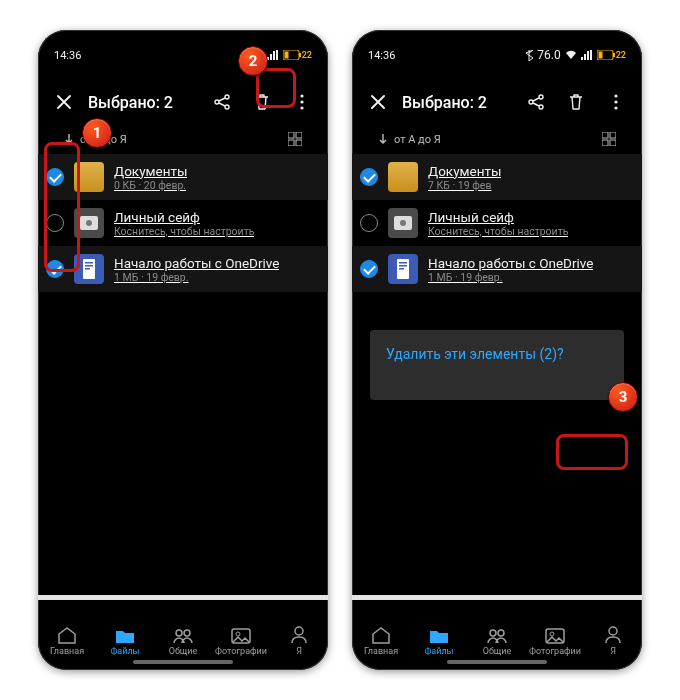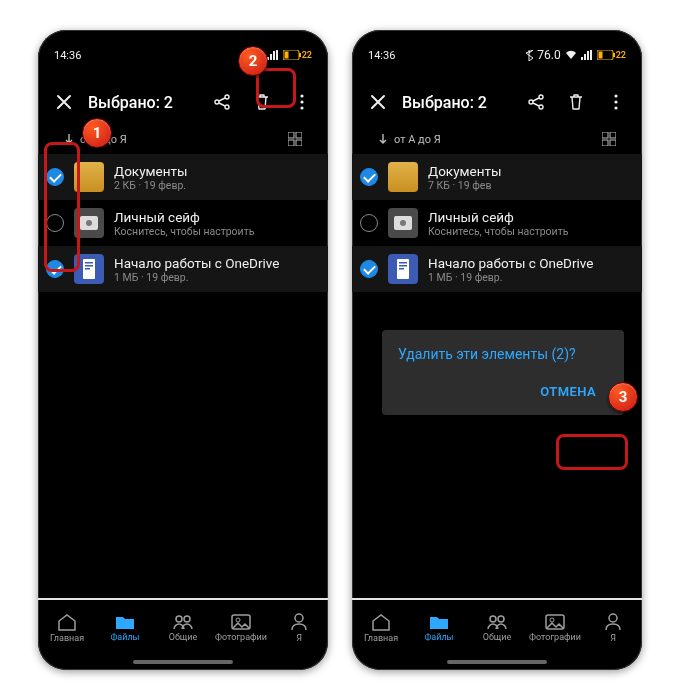--- a/index.html
+++ b/index.html
@@ -80,20 +80,21 @@
     font-size:11px;
   }
   .sortrow .spacer{flex:1;}
   
   .list{flex:1;overflow:hidden;}
   .row{
     display:flex;
     align-items:center;
     padding:8px 4px 8px 8px;
     gap:10px;
+    text-decoration:underline;
   }
   .row.selected{background:#151515;}
   .chk{
     width:18px;height:18px;border-radius:50%;
     border:1.5px solid #888;
     display:flex;align-items:center;justify-content:center;
     flex:none;
     box-sizing:border-box;
   }
   .chk.on{background:var(--accent);border-color:var(--accent);}
@@ -107,42 +108,43 @@
   .thumb-folder{background:linear-gradient(#e0b24a,#c98f20);}
   .thumb-folder::before{content:"";width:18px;height:12px;background:#fff0;border-radius:2px;}
   .thumb-vault{background:#4a4a4a;display:flex;align-items:center;justify-content:center;}
   .thumb-doc{background:#3b5bb5;display:flex;align-items:center;justify-content:center;}
   .fileinfo{display:flex;flex-direction:column;min-width:0;}
   .fname{font-size:13.5px;color:#f0f0f0;white-space:nowrap;overflow:hidden;text-overflow:ellipsis;}
   .fmeta{font-size:10.5px;color:var(--muted);white-space:nowrap;overflow:hidden;text-overflow:ellipsis;}
   
   .dialog{
     position:absolute;
-    left:30px;right:18px;
+    left:18px;right:18px;
     top:300px;
     background:var(--dialog);
     border-radius:4px;
-    padding:16px 16px 8px 16px;
+    padding:16px 16px 24px 16px;
     box-shadow:0 6px 18px rgba(0,0,0,.6);
     font-size:13px;
   }
   .dialog .dtitle{color:var(--accent2);font-size:14px;margin-bottom:8px;}
   .dialog .dbody{color:#e6e6e6;line-height:1.45;}
   .dialog .dactions{display:flex;justify-content:flex-end;gap:8px;margin-top:14px;}
   .dbtn{
     color:var(--accent2);
     font-size:13px;font-weight:600;
     padding:8px 12px;
     letter-spacing:.4px;
   }
   
   .nav{
     height:56px;
     display:flex;
-    border-top:2px solid #e5e5e5;
+    border-top:5px solid #e5e5e5;
+    align-items:flex-end;
   }
   .navitem{
     flex:1;
     display:flex;flex-direction:column;align-items:center;justify-content:center;
     gap:2px;
     color:var(--nav);
     font-size:9px;
   }
   .navitem.active{color:var(--nav-active);}
   .homebar{height:4px;width:100px;background:#666;border-radius:2px;margin:4px auto 6px;}
@@ -238,21 +240,21 @@
         <rect x="8" y="8" width="6" height="6" stroke="#bdbdbd" fill="none"></rect>
       </svg>
   </div>
 
   <div class="list">
     <div class="row selected">
       <div class="chk on"></div>
       <div class="thumb thumb-folder"></div>
       <div class="fileinfo">
         <div class="fname">Документы</div>
-        <div class="fmeta">2 КБ · 19 февр.</div>
+        <div class="fmeta">0 КБ · 20 февр.</div>
       </div>
     </div>
     <div class="row">
       <div class="chk"></div>
       <div class="thumb thumb-vault">
         <svg width="18" height="14" viewBox="0 0 18 14">
             <rect x="0" y="0" width="18" height="14" rx="2" fill="#ddd"></rect>
             <circle cx="9" cy="7" r="3" fill="#777"></circle>
           </svg>
       </div>
@@ -425,21 +427,20 @@
       <div class="fileinfo">
         <div class="fname">Начало работы с OneDrive</div>
         <div class="fmeta">1 МБ · 19 февр.</div>
       </div>
     </div>
   </div>
 
   <div class="dialog">
     <div class="dtitle">Удалить эти элементы (2)?</div>
     <div class="dactions">
-      <div class="dbtn">ОТМЕНА</div>
     </div>
   </div>
 
   <div class="nav">
     <div class="navitem">
       <svg width="20" height="18" viewBox="0 0 20 18">
           <path d="M2 8l8-6 8 6v9H2z" fill="none" stroke="currentColor" stroke-width="1.5"></path>
         </svg>
       <span>Главная</span>
     </div>

